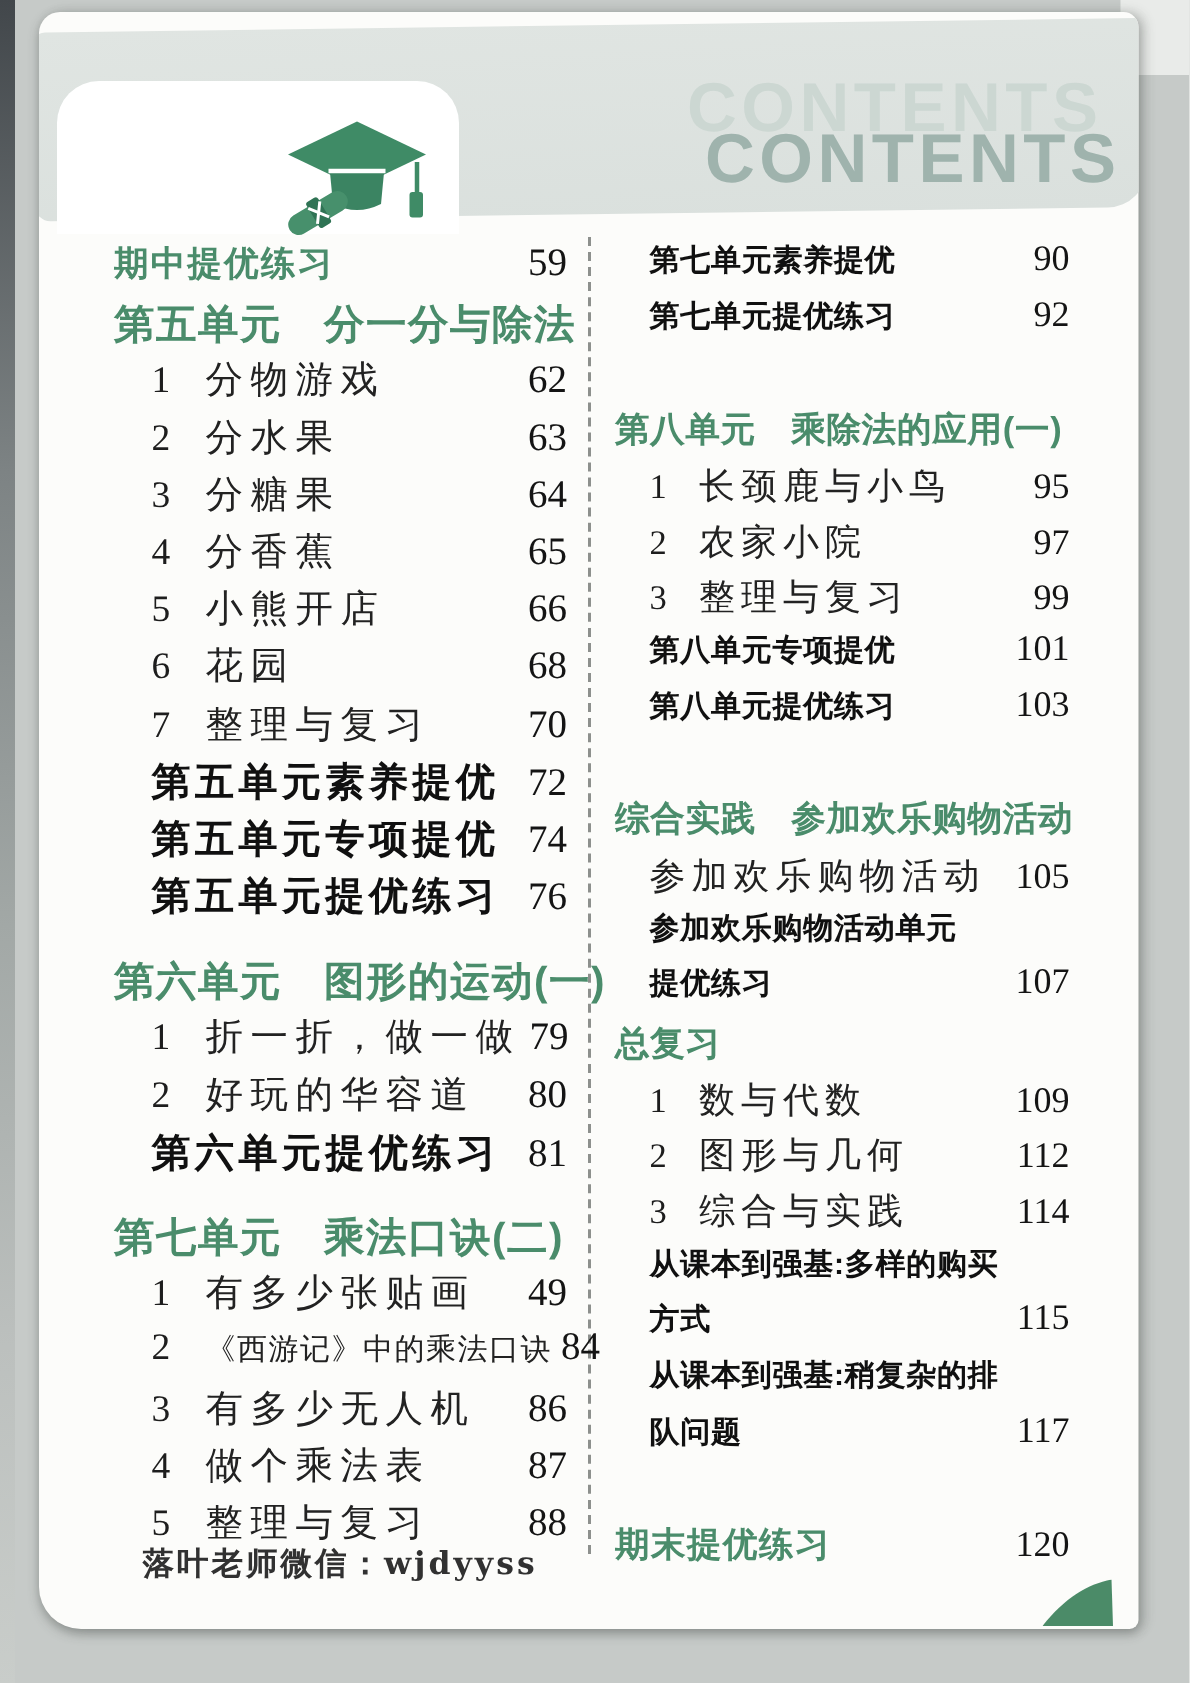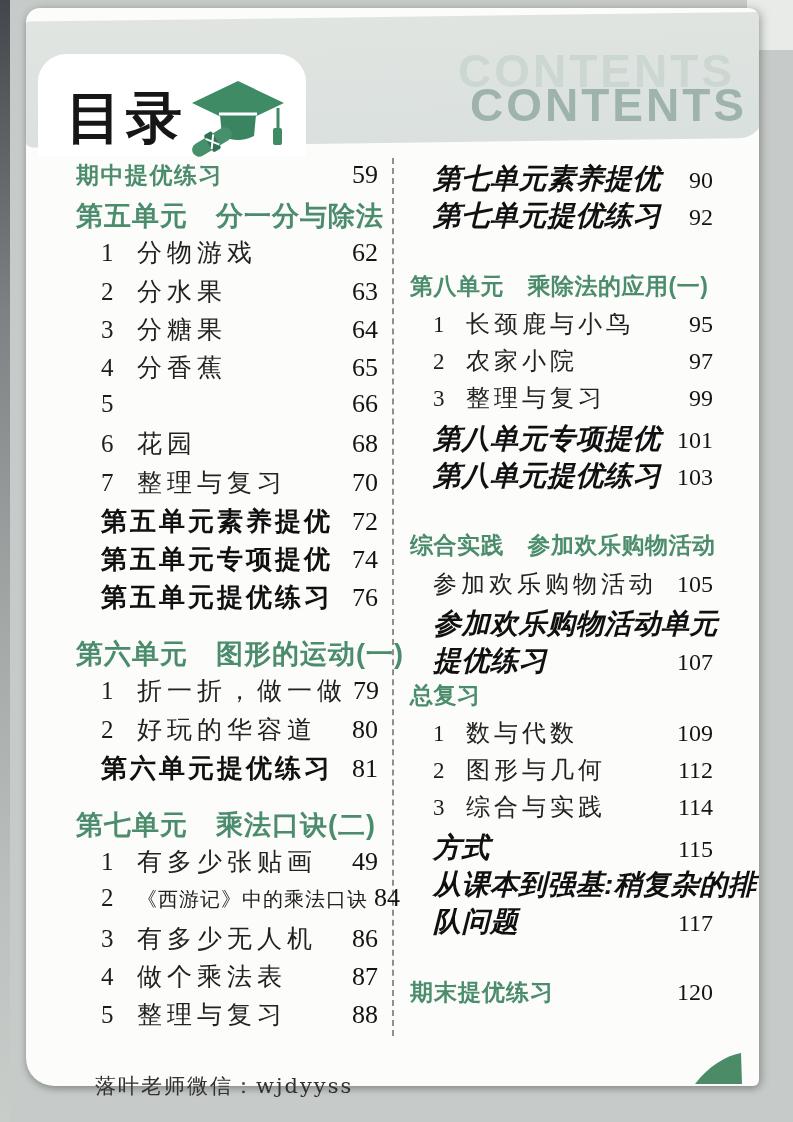--- a/index.html
+++ b/index.html
@@ -96,44 +96,44 @@
   .col-right .t-green .label{font-size:23px;letter-spacing:1px;}
   .t-item .label{
     font-family:Liberation Serif, serif;font-size:25px;letter-spacing:5px;color:#222;
   }
   .col-right .t-item .label{font-size:24px;letter-spacing:4px;}
   .t-item.compact .label{font-size:20px;letter-spacing:1px;}
   .t-bold .label{
     font-weight:700;font-size:26px;letter-spacing:3px;color:#101010;
     font-family:"Liberation Sans",sans-serif;
   }
-  .col-right .t-bold .label{font-size:28px;letter-spacing:.5px;font-style:italic;}
+  .col-right .t-bold .label{font-size:20px;letter-spacing:.5px;}
   
   .watermark{
-    position:absolute;left:95px;top:1072px;
+    position:absolute;left:95px;top:1028px;
     font-family:"DejaVu Serif",serif;font-size:21px;letter-spacing:2px;color:#313131;
     z-index:5;
+    font-weight:bold;
   }
   .curl{position:absolute;left:695px;top:1053px;z-index:4;}
 </style>
 </head>
 <body>
 
 <div class="edge-left"></div>
 <div class="corner-tr"></div>
 
 <div class="page">
 
   <div class="band"></div>
 
   <div class="contents-word contents-back">CONTENTS</div>
   <div class="contents-word contents-front">CONTENTS</div>
 
   <div class="logo-tab"></div>
-  <div class="logo-title">目录</div>
 
   <span class="cap-icon">
     <svg width="100" height="80" viewBox="0 0 100 80">
       <polygon points="52,3 98,25 52,47 6,25" fill="#3f8b66"></polygon>
       <path d="M 34 37 L 70 37 L 68 58 Q 52 66 36 58 Z" fill="#3b8462"></path>
       <path d="M 33 36 L 71 36" stroke="#ffffff" stroke-width="3" fill="none"></path>
       <line x1="92" y1="30" x2="92" y2="52" stroke="#3f8b66" stroke-width="3"></line>
       <rect x="87" y="50" width="9" height="17" rx="2" fill="#3f8b66"></rect>
       <g transform="rotate(-31 26 64)">
         <rect x="4" y="57" width="44" height="14" rx="7" fill="#47906c"></rect>
@@ -168,20 +168,21 @@
         <span class="label">分糖果</span>
         <span class="pagenum">64</span>
       </div>
       <div class="row t-item">
         <span class="num">4</span>
         <span class="label">分香蕉</span>
         <span class="pagenum">65</span>
       </div>
       <div class="row t-item">
         <span class="num">5</span>
+        <span class="label">小熊开店</span>
         <span class="pagenum">66</span>
       </div>
       <div class="row t-item">
         <span class="num">6</span>
         <span class="label">花园</span>
         <span class="pagenum">68</span>
       </div>
       <div class="row t-item">
         <span class="num">7</span>
         <span class="label">整理与复习</span>
@@ -304,20 +305,23 @@
       </div>
       <div class="row t-item">
         <span class="num">2</span>
         <span class="label">图形与几何</span>
         <span class="pagenum">112</span>
       </div>
       <div class="row t-item">
         <span class="num">3</span>
         <span class="label">综合与实践</span>
         <span class="pagenum">114</span>
+      </div>
+      <div class="row t-bold">
+        <span class="label">从课本到强基:多样的购买</span>
       </div>
       <div class="row t-bold">
         <span class="label">方式</span>
         <span class="pagenum">115</span>
       </div>
       <div class="row t-bold">
         <span class="label">从课本到强基:稍复杂的排</span>
       </div>
       <div class="row t-bold">
         <span class="label">队问题</span>

